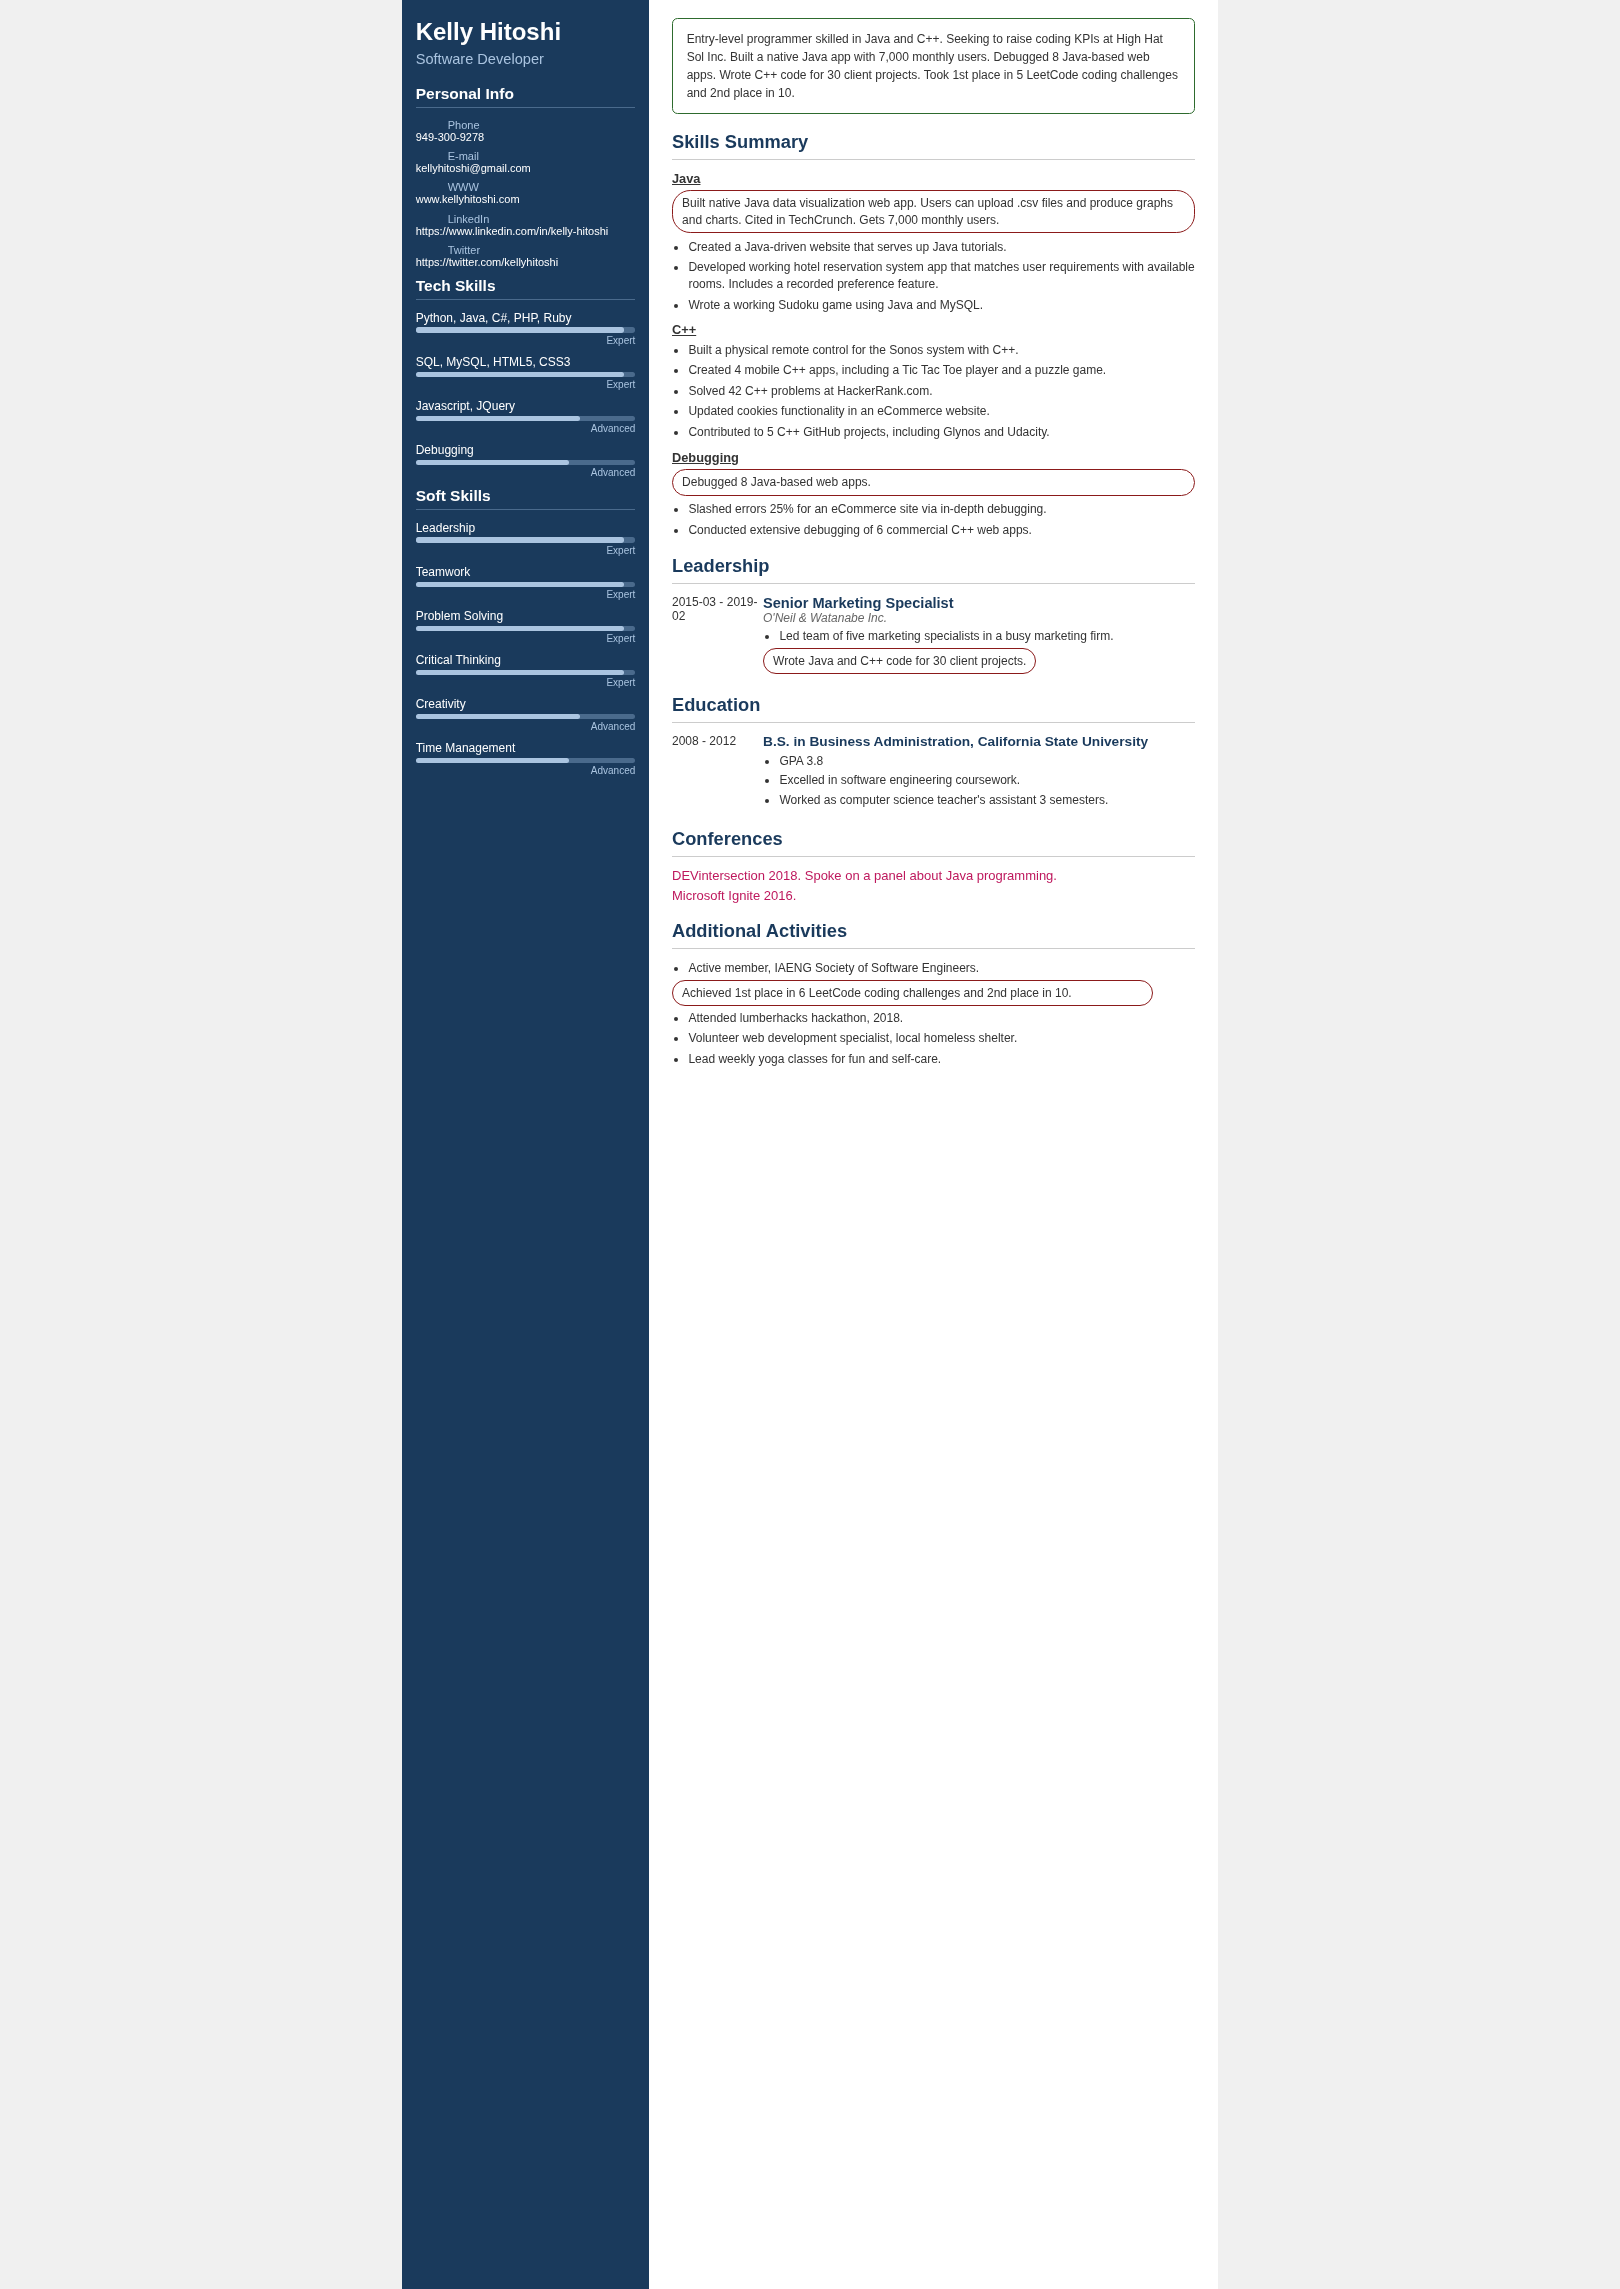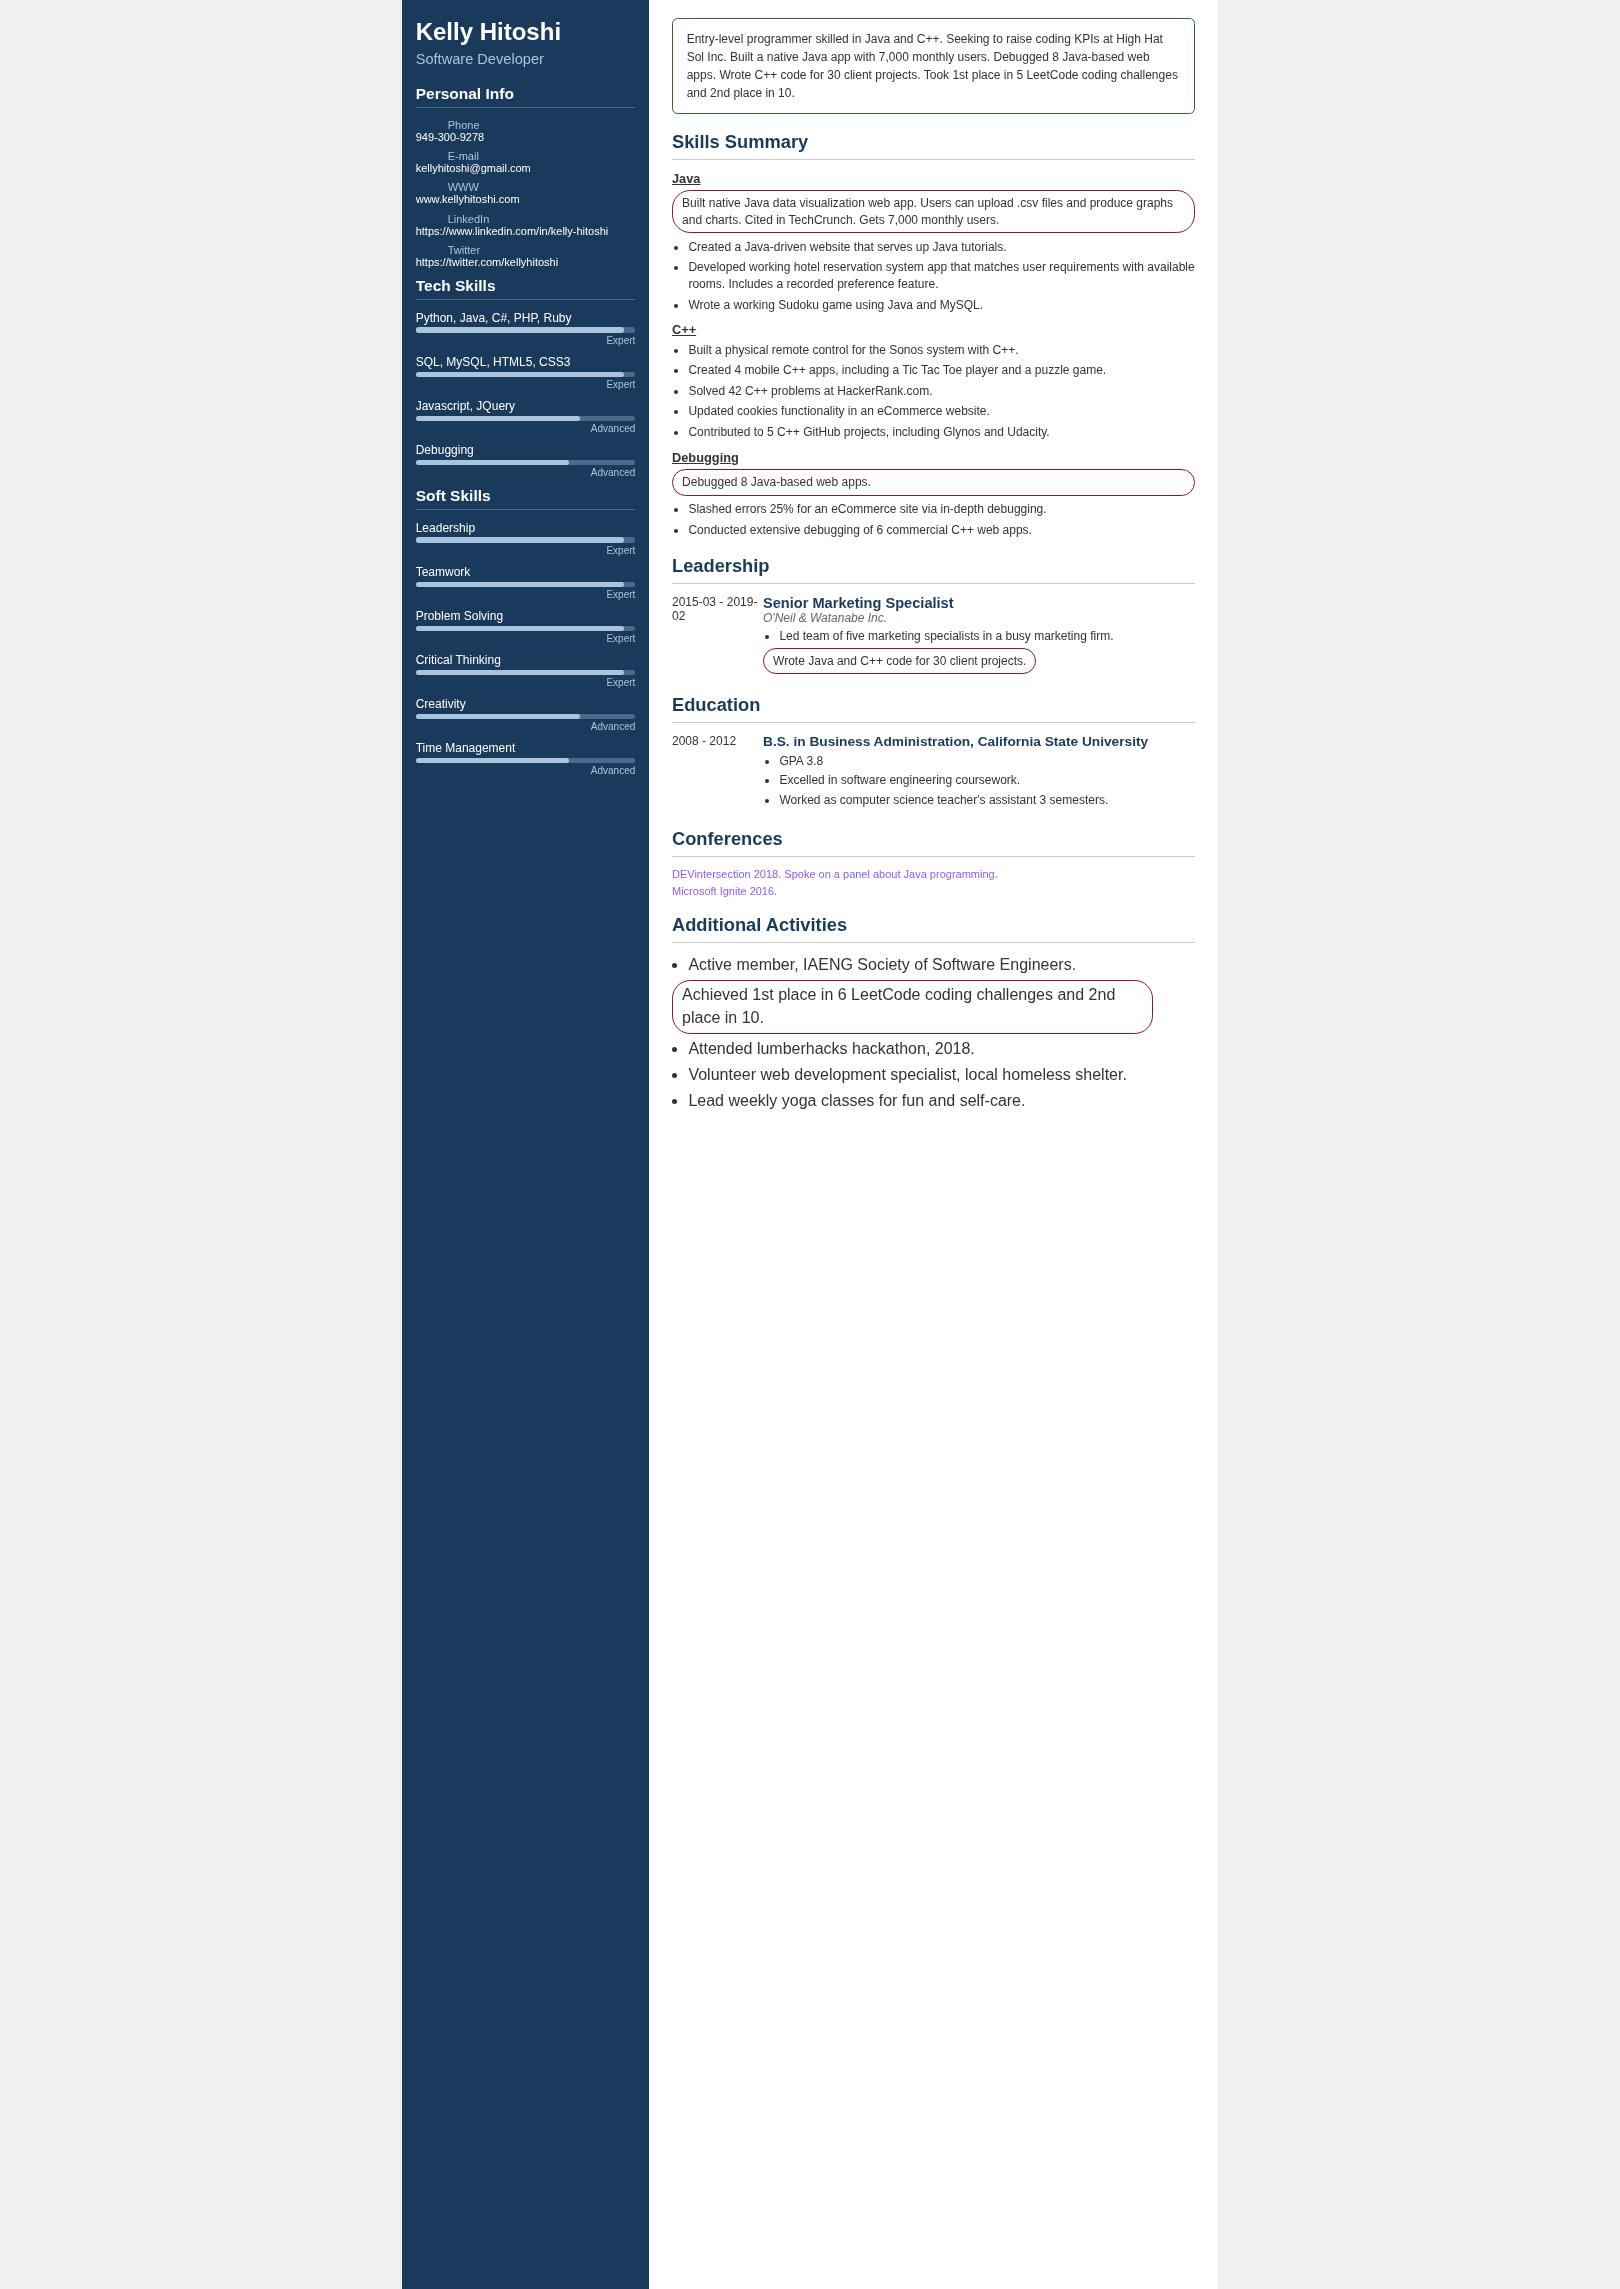--- a/index.html
+++ b/index.html
@@ -33,22 +33,22 @@
     .exp-title { font-size: 14.6px; font-weight: bold; color: #1a3a5c; }
     .exp-company { font-size: 12px; color: #666; font-style: italic; margin-bottom: 3.7px; }
     .exp-list { padding-left: 16.4px; }
     .exp-list li { margin-bottom: 2.7px; line-height: 1.4; }
 
     .edu-entry { display: flex; margin-bottom: 11px; }
     .edu-date { width: 91px; min-width: 91px; font-size: 12px; color: #333; }
     .edu-details { flex: 1; font-size: 12px; color: #333; }
     .edu-title { font-size: 13.7px; font-weight: bold; color: #1a3a5c; margin-bottom: 3.7px; }
 
-    .conf-item { font-size: 11px; color: #8b5cf6; margin-bottom: 5.5px; }
-    .activity-list { padding-left: 16.4px; font-size: 16px; color: #333; }
+    .conf-item { font-size: 13px; color: #be185d; margin-bottom: 5.5px; }
+    .activity-list { padding-left: 16.4px; font-size: 12px; color: #333; }
     .activity-list li { margin-bottom: 3.7px; line-height: 1.4; }
   </style>
 </head>
 <body>
 
 <div class="resume">
 
   <div class="sidebar">
     <div class="sidebar-name">Kelly Hitoshi</div>
     <div class="sidebar-title">Software Developer</div>

